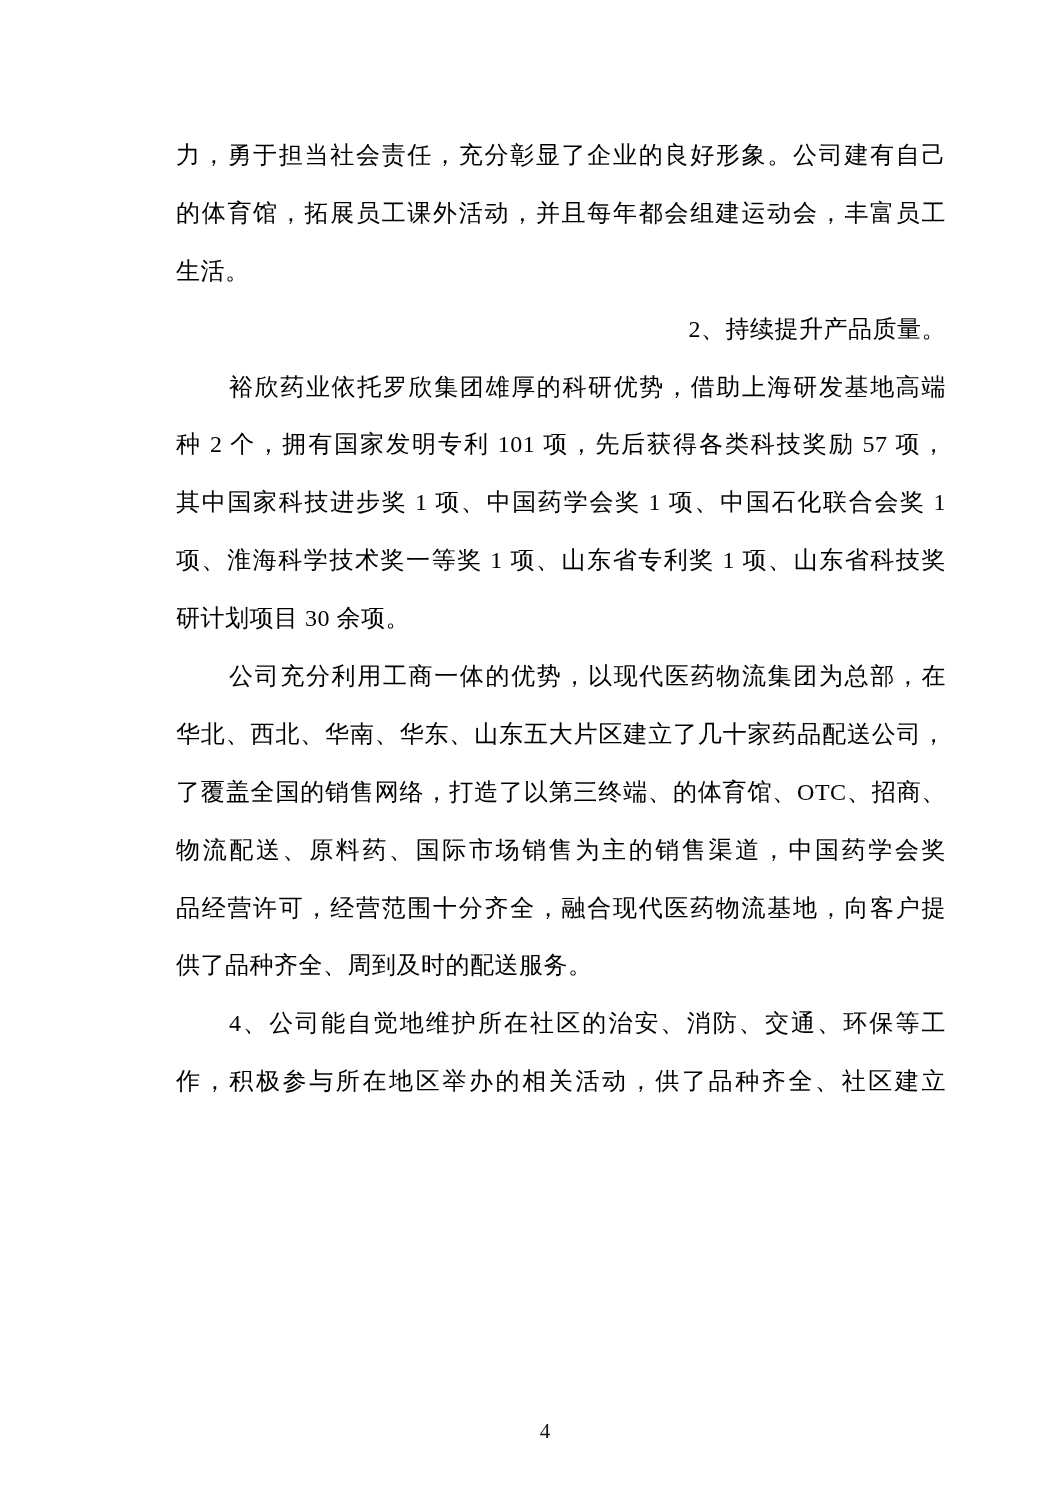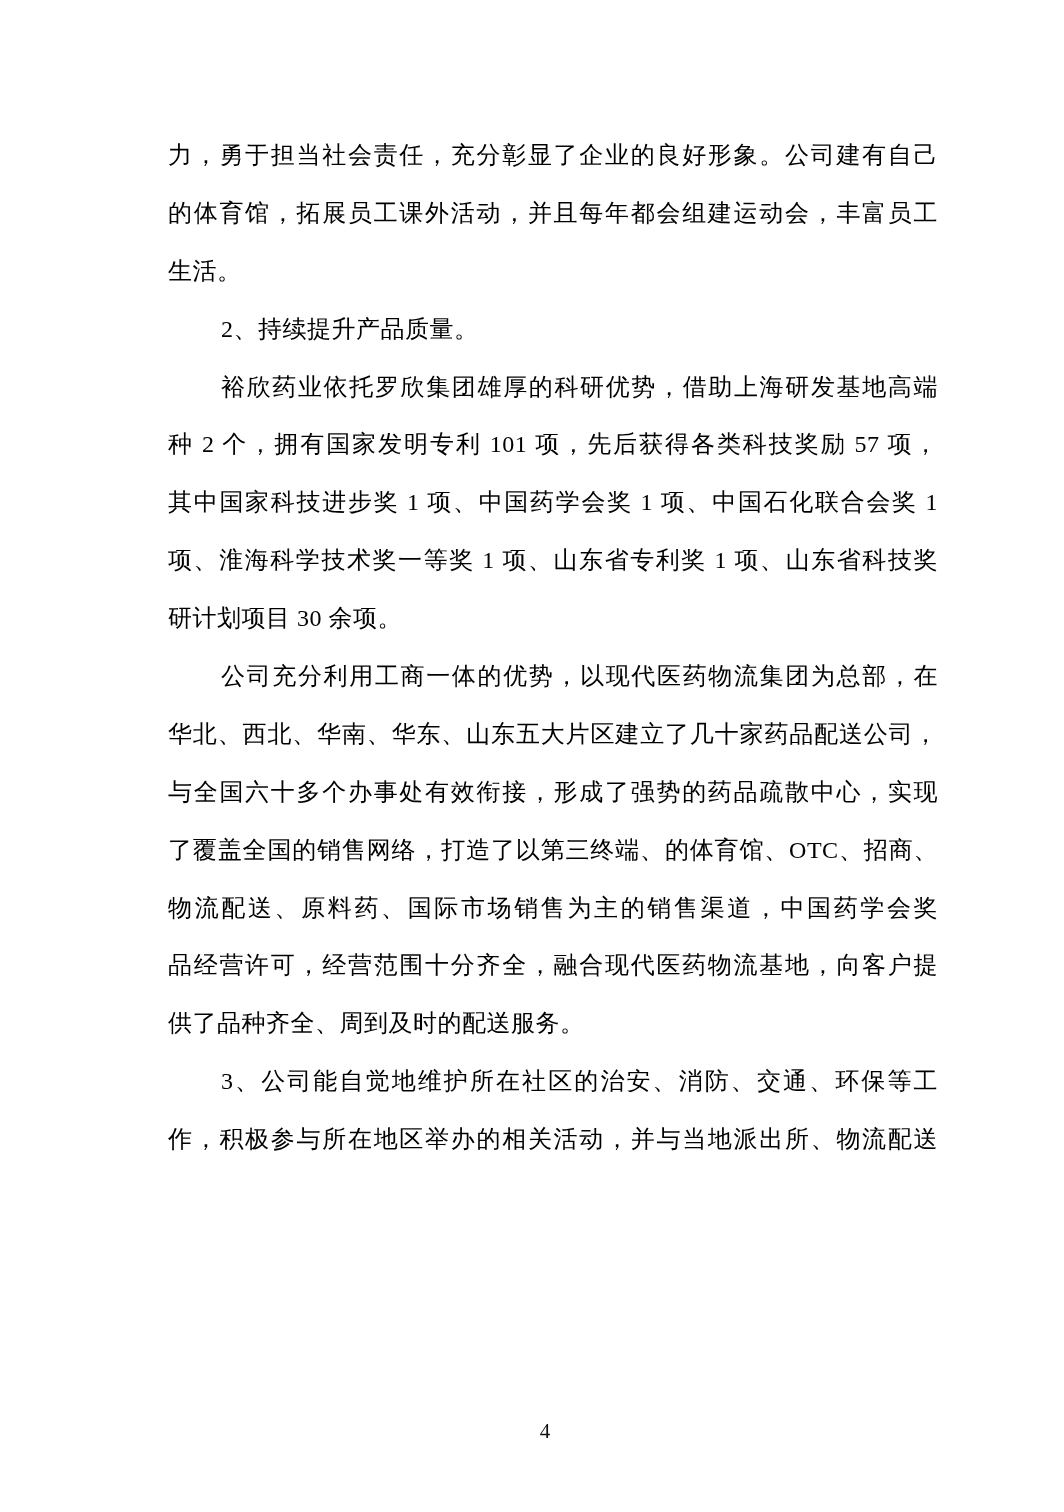--- a/index.html
+++ b/index.html
@@ -11,21 +11,21 @@
     position: relative;
     width: 1064px;
     height: 1512px;
     background: #ffffff;
     overflow: hidden;
     font-family: "Liberation Serif", "DejaVu Serif", serif;
     color: #000000;
   }
   .content {
     position: absolute;
-    left: 168px;
+    left: 176px;
     top: 127px;
     width: 770px;
     font-size: 24px;
     line-height: 57.9px;
     letter-spacing: 0.5px;
   }
   .line {
     height: 57.9px;
     text-align: left;
     white-space: pre-wrap;
@@ -33,20 +33,21 @@
   }
   
   .line.fill {
     text-align: justify;
     text-align-last: justify;
     text-justify: inter-character;
   }
   
   .line.indent {
     text-indent: 53px;
+    text-align: right;
   }
   .footer {
     position: absolute;
     left: 160px;
     width: 770px;
     top: 1416px;
     height: 30px;
     text-align: center;
     font-size: 21px;
     line-height: 30px;
@@ -62,22 +63,21 @@
       <div class="line fill">的体育馆，拓展员工课外活动，并且每年都会组建运动会，丰富员工</div>
       <div class="line">生活。</div>
       <div class="line indent">2、持续提升产品质量。</div>
       <div class="line fill indent">裕欣药业依托罗欣集团雄厚的科研优势，借助上海研发基地高端</div>
       <div class="line fill">种 2 个，拥有国家发明专利 101 项，先后获得各类科技奖励 57 项，</div>
       <div class="line fill">其中国家科技进步奖 1 项、中国药学会奖 1 项、中国石化联合会奖 1</div>
       <div class="line fill">项、淮海科学技术奖一等奖 1 项、山东省专利奖 1 项、山东省科技奖</div>
       <div class="line">研计划项目 30 余项。</div>
       <div class="line fill indent">公司充分利用工商一体的优势，以现代医药物流集团为总部，在</div>
       <div class="line fill">华北、西北、华南、华东、山东五大片区建立了几十家药品配送公司，</div>
-      <div class="line fill">与全国六十多个办事处有效衔接，形成了强势的药品疏散中心，实现</div>
       <div class="line fill">了覆盖全国的销售网络，打造了以第三终端、的体育馆、OTC、招商、</div>
       <div class="line fill">物流配送、原料药、国际市场销售为主的销售渠道，中国药学会奖</div>
       <div class="line fill">品经营许可，经营范围十分齐全，融合现代医药物流基地，向客户提</div>
       <div class="line">供了品种齐全、周到及时的配送服务。</div>
-      <div class="line fill indent">3、公司能自觉地维护所在社区的治安、消防、交通、环保等工</div>
-      <div class="line fill">作，积极参与所在地区举办的相关活动，并与当地派出所、物流配送</div>
+      <div class="line fill indent">4、公司能自觉地维护所在社区的治安、消防、交通、环保等工</div>
+      <div class="line fill">作，积极参与所在地区举办的相关活动，供了品种齐全、社区建立</div>
     </div>
   <div class="footer">4</div>
 </div>
 
 </body></html>

